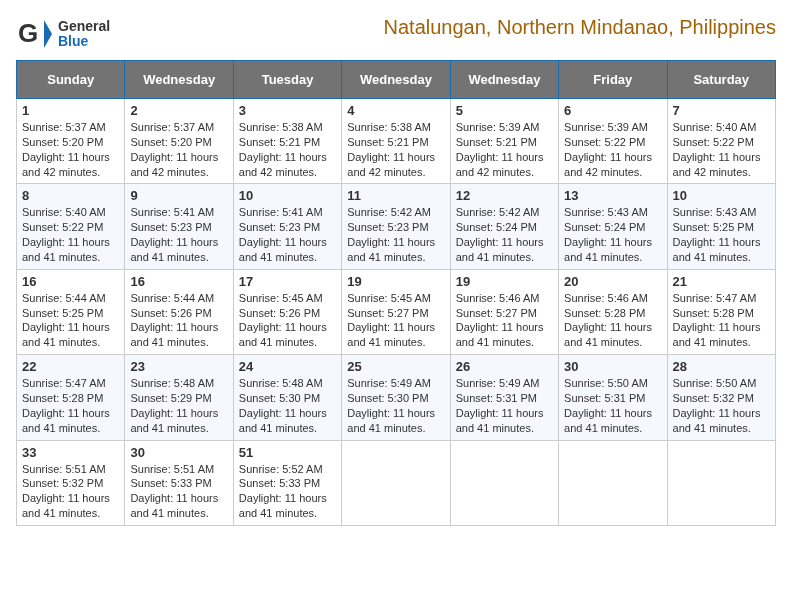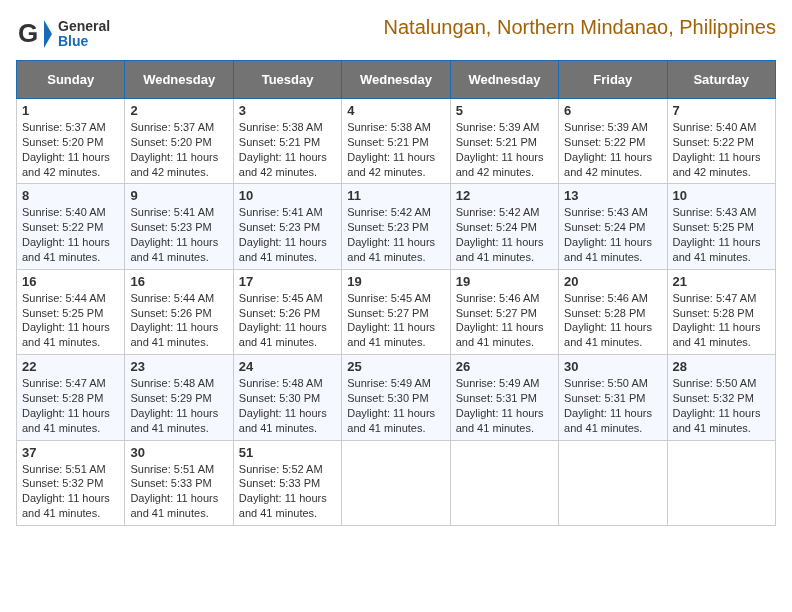--- a/index.html
+++ b/index.html
@@ -309,21 +309,21 @@
         <td>
           <span class="day-num">28</span>
           <div class="cell-info" style="white-space: pre-line;">Sunrise: 5:50 AM
 Sunset: 5:32 PM
 Daylight: 11 hours
 and 41 minutes.</div>
         </td>
       </tr>
       <tr>
         <td>
-          <span class="day-num">37</span>
+          <span class="day-num">33</span>
           <div class="cell-info" style="white-space: pre-line;">Sunrise: 5:51 AM
 Sunset: 5:32 PM
 Daylight: 11 hours
 and 41 minutes.</div>
         </td>
         <td>
           <span class="day-num">30</span>
           <div class="cell-info" style="white-space: pre-line;">Sunrise: 5:51 AM
 Sunset: 5:33 PM
 Daylight: 11 hours

